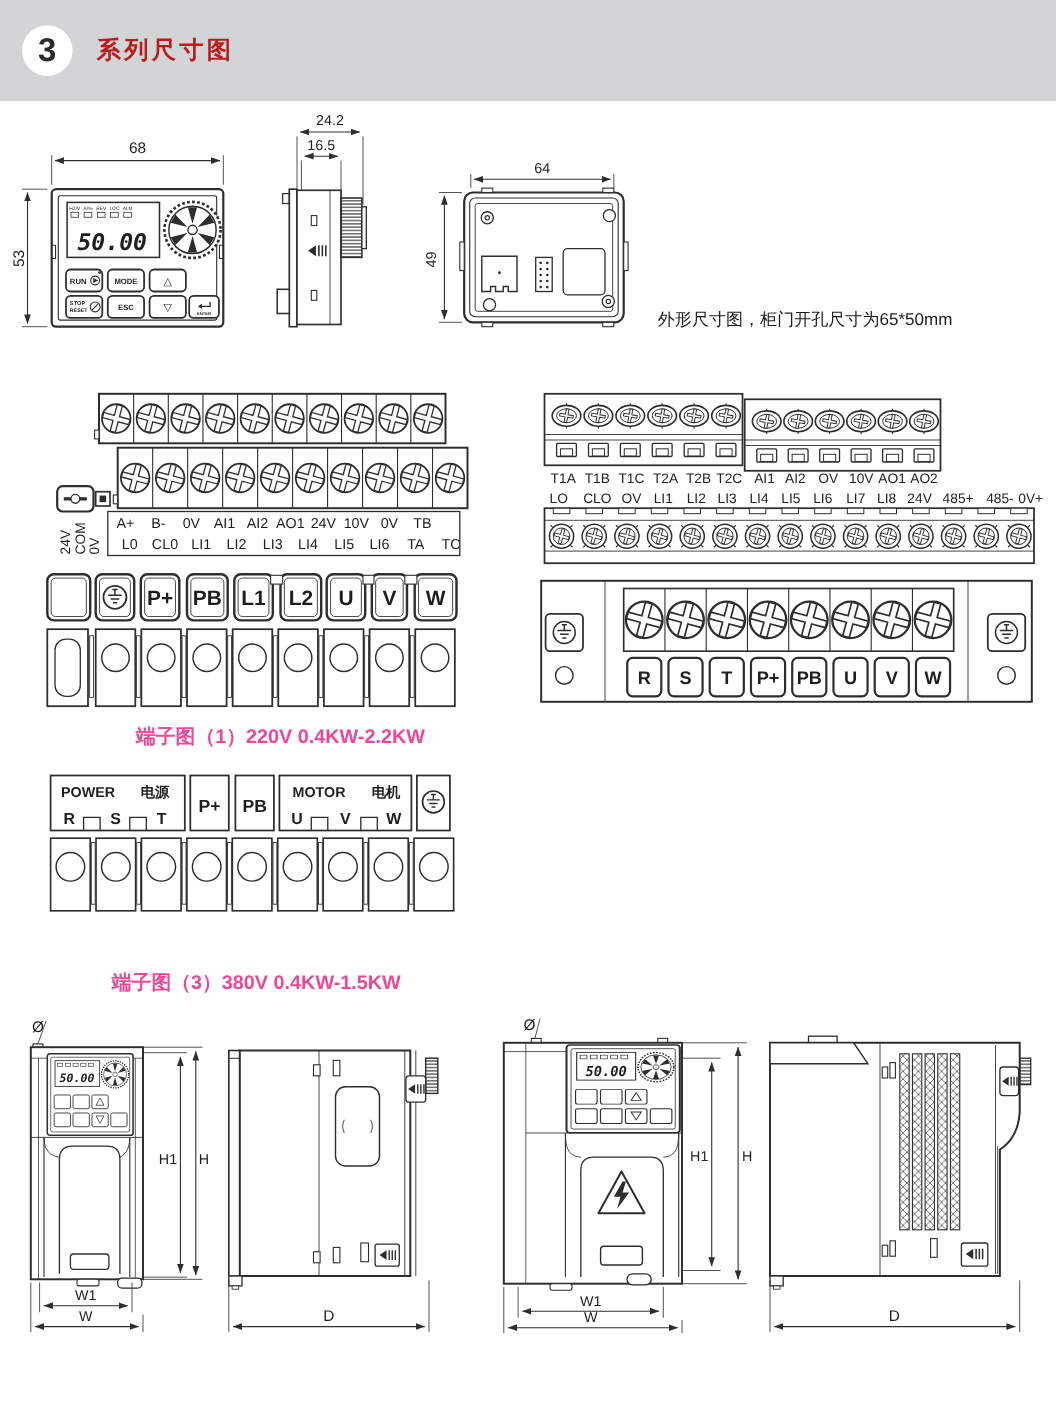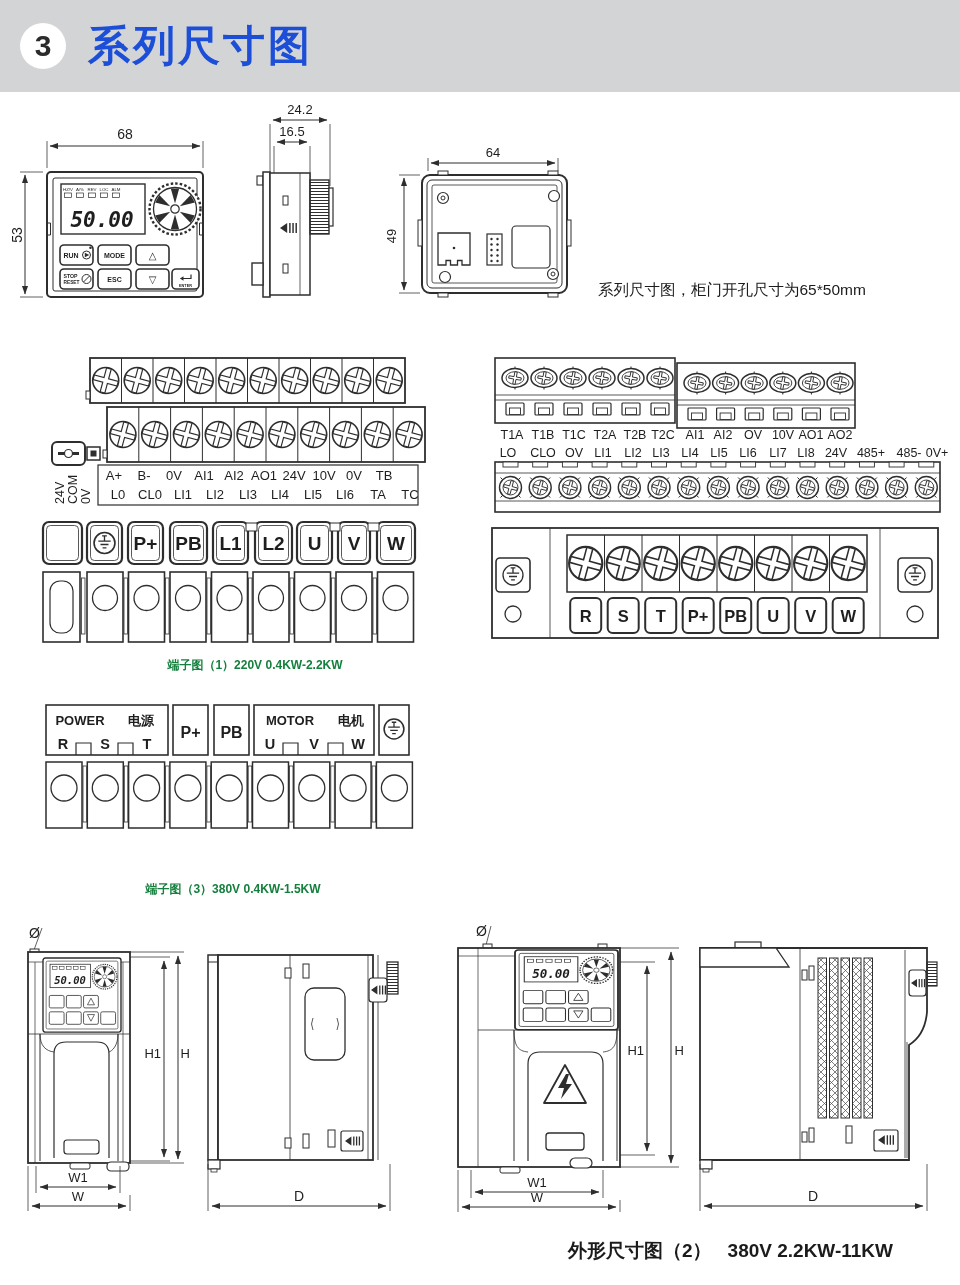--- a/index.html
+++ b/index.html
@@ -4,34 +4,34 @@
 <style>
   html,body{margin:0;padding:0;background:#fff}
   .page{position:relative;width:960px;height:1285px;background:#fff;
         font-family:"Liberation Sans",sans-serif;overflow:hidden}
   
   .hdr{position:absolute;left:0;top:0;width:960px;height:92px;background:#d2d4d6;
        display:flex;align-items:center}
   .hdr-num{width:46px;height:46px;border-radius:50%;background:#fff;color:#2b2b2b;
        font-size:30px;font-weight:bold;display:flex;align-items:center;justify-content:center;
        margin-left:20px}
-  .hdr-title{font-size:42px;font-weight:600;color:#1d4ed8;margin-left:22px;letter-spacing:3px}
+  .hdr-title{font-size:22px;font-weight:600;color:#b91c1c;margin-left:22px;letter-spacing:3px}
   
   svg.draw{position:absolute;overflow:visible}
   svg text{font-family:"Liberation Sans",sans-serif;fill:#1e1e1e}
   .fw{fill:#fff;stroke:#2e2e2e}
   .ln{stroke:#2e2e2e;fill:none}
   .dim{stroke:#2e2e2e;stroke-width:1;fill:none;marker-start:url(#arr);marker-end:url(#arr)}
   .ext{stroke:#2e2e2e;stroke-width:.75;fill:none}
   .mid{text-anchor:middle}
   .end{text-anchor:end}
   .t13{font-size:13px}.t14{font-size:14px}.t12{font-size:12.5px}
   .seg{font-family:"DejaVu Sans Mono",monospace;font-weight:bold;font-style:italic}
   .bold{font-weight:bold}
-  .cap{position:absolute;font-size:12px;color:#15803d;text-align:center;font-weight:600}
+  .cap{position:absolute;font-size:18px;color:#ec4899;text-align:center;font-weight:600}
   .ocap{position:absolute;font-size:19px;color:#1b1b1b;font-weight:600;display:flex;gap:16px;line-height:25px}
   .note{position:absolute;font-size:15.5px;color:#1b1b1b}
 </style>
 </head>
 <body>
 
 <div class="page">
 
   <svg width="0" height="0" style="position:absolute" aria-hidden="true">
     <defs>
@@ -241,21 +241,21 @@
     <g class="fw" stroke-width="1">
       <rect x="28" y="102" width="4" height="26"></rect>
         <rect x="177" y="102" width="4" height="26"></rect>
       <rect x="48" y="53" width="10" height="4"></rect>
         <rect x="158" y="53" width="10" height="4"></rect>
       <rect x="48" y="175" width="10" height="4"></rect>
         <rect x="158" y="175" width="10" height="4"></rect>
     </g>
   </svg>
 
-  <div class="note" style="left:598px;top:280px">系列尺寸图，柜门开孔尺寸为65*50mm</div>
+  <div class="note" style="left:598px;top:280px">外形尺寸图，柜门开孔尺寸为65*50mm</div>
 
   <svg class="draw" style="left:40px;top:353px" width="400" height="302" viewBox="0 0 400 302">
     <g>
       <rect x="50" y="5" width="315" height="45" class="fw" stroke-width="1.8"></rect>
       <path class="ln" stroke-width="1" d="M81.5,5 v45 M113,5 v45 M144.5,5 v45 M176,5 v45 M207.5,5 v45 M239,5 v45 M270.5,5 v45 M302,5 v45 M333.5,5 v45"></path>
       <rect x="46" y="38" width="4" height="8" class="fw" stroke-width="1"></rect>
       <g>
         <use href="#scrP" x="65.7" y="27.5"></use>
           <use href="#scrP" x="97.2" y="27.5"></use>
           <use href="#scrP" x="128.7" y="27.5"></use>
@@ -716,18 +716,14 @@
     <rect x="186" y="212" width="24" height="21" rx="2" class="fw" stroke-width="1.2"></rect>
     <use href="#latchL" transform="translate(190,222) scale(.85)"></use>
     <rect x="12" y="242" width="12" height="9" class="fw" stroke-width="1.2"></rect>
     <rect x="15" y="251" width="6" height="3" class="fw" stroke-width=".8"></rect>
     <line class="ext" x1="12" y1="246" x2="12" y2="293"></line>
       <line class="ext" x1="239" y1="246" x2="239" y2="293"></line>
     <line class="dim" x1="16" y1="288" x2="235" y2="288"></line>
     <text class="t14 mid" x="125" y="283">D</text>
   </svg>
 
-  <div class="ocap" style="left:568px;top:1238px">
-    <span>外形尺寸图（2）</span>
-    <span>380V 2.2KW-11KW</span>
-  </div>
 
 </div>
 
 </body></html>

